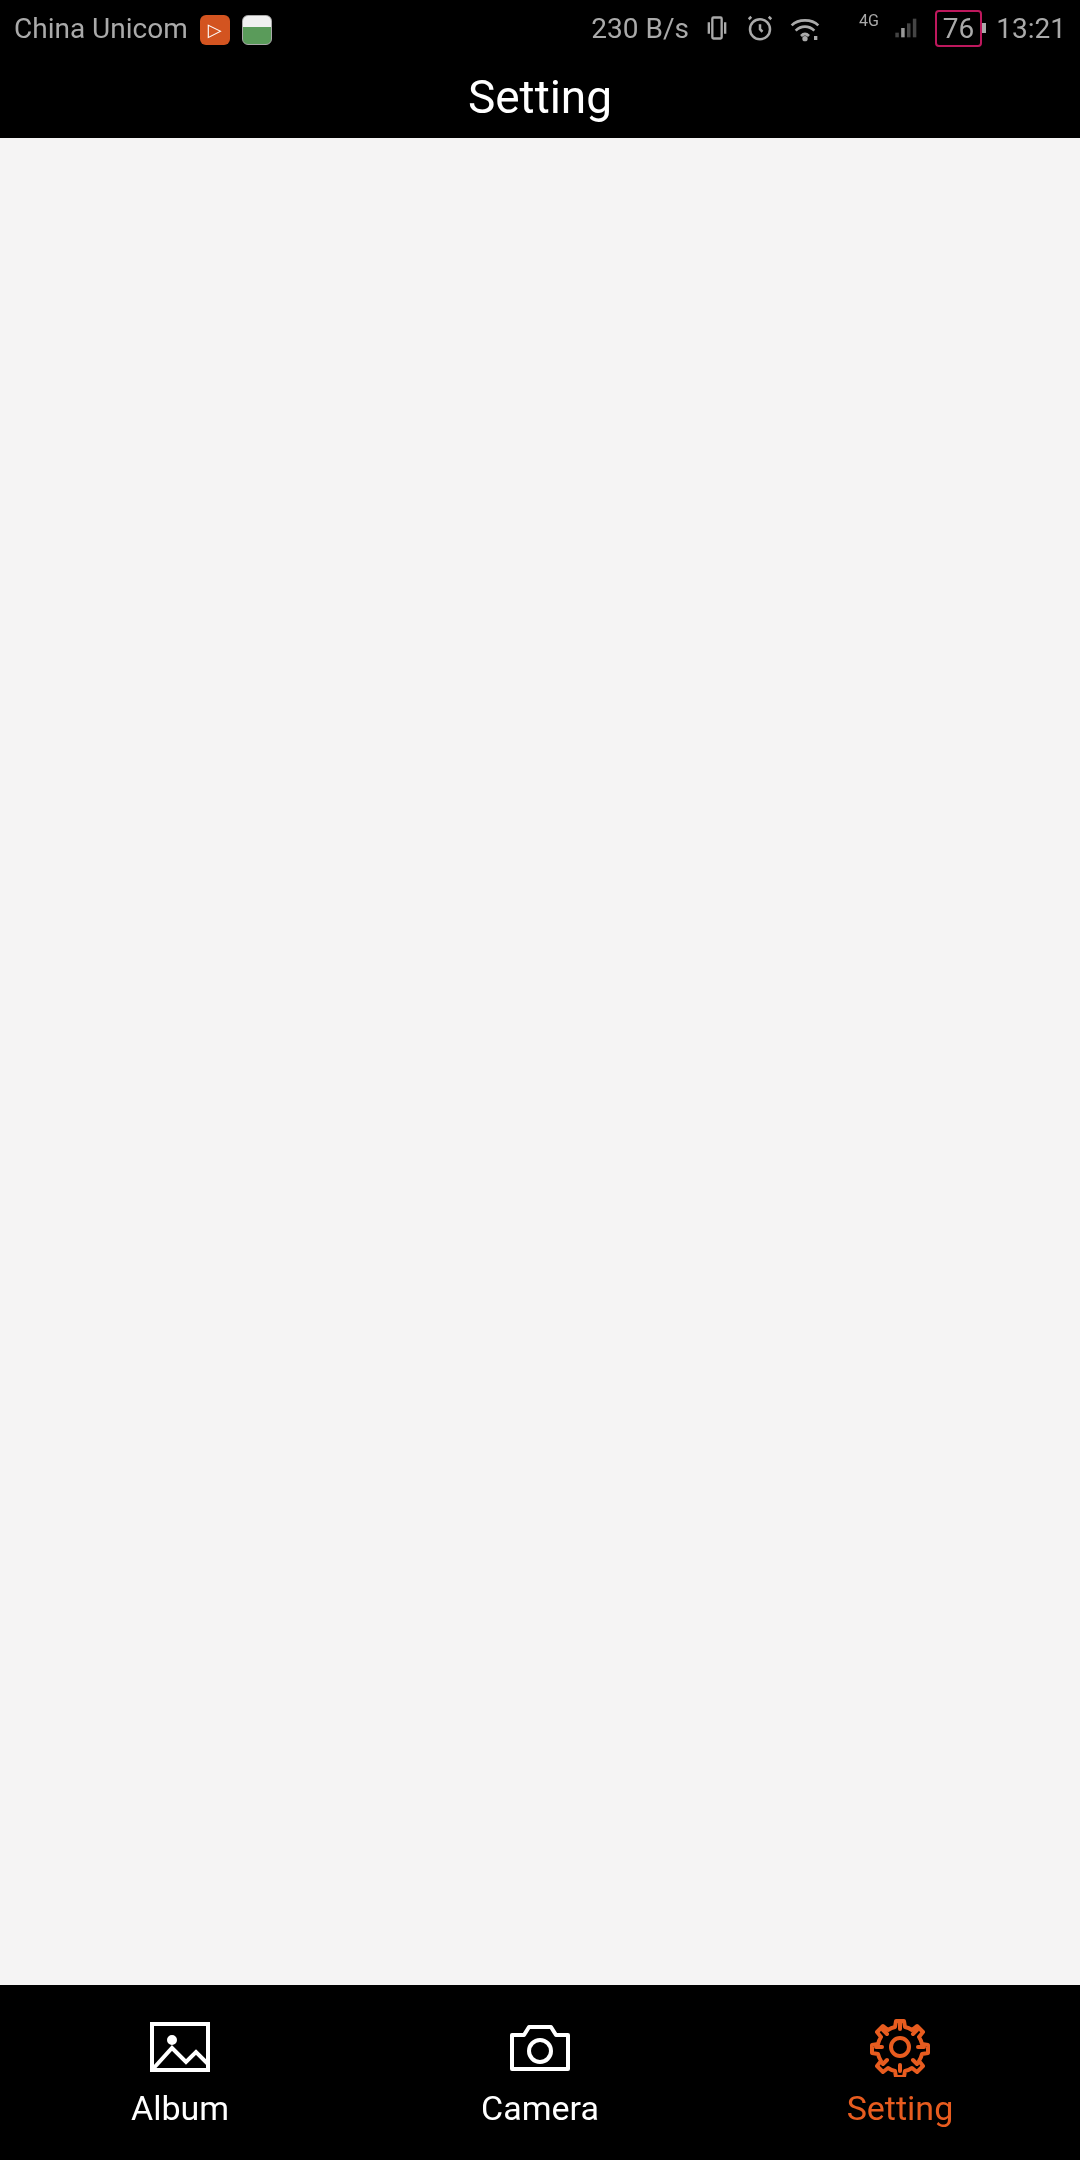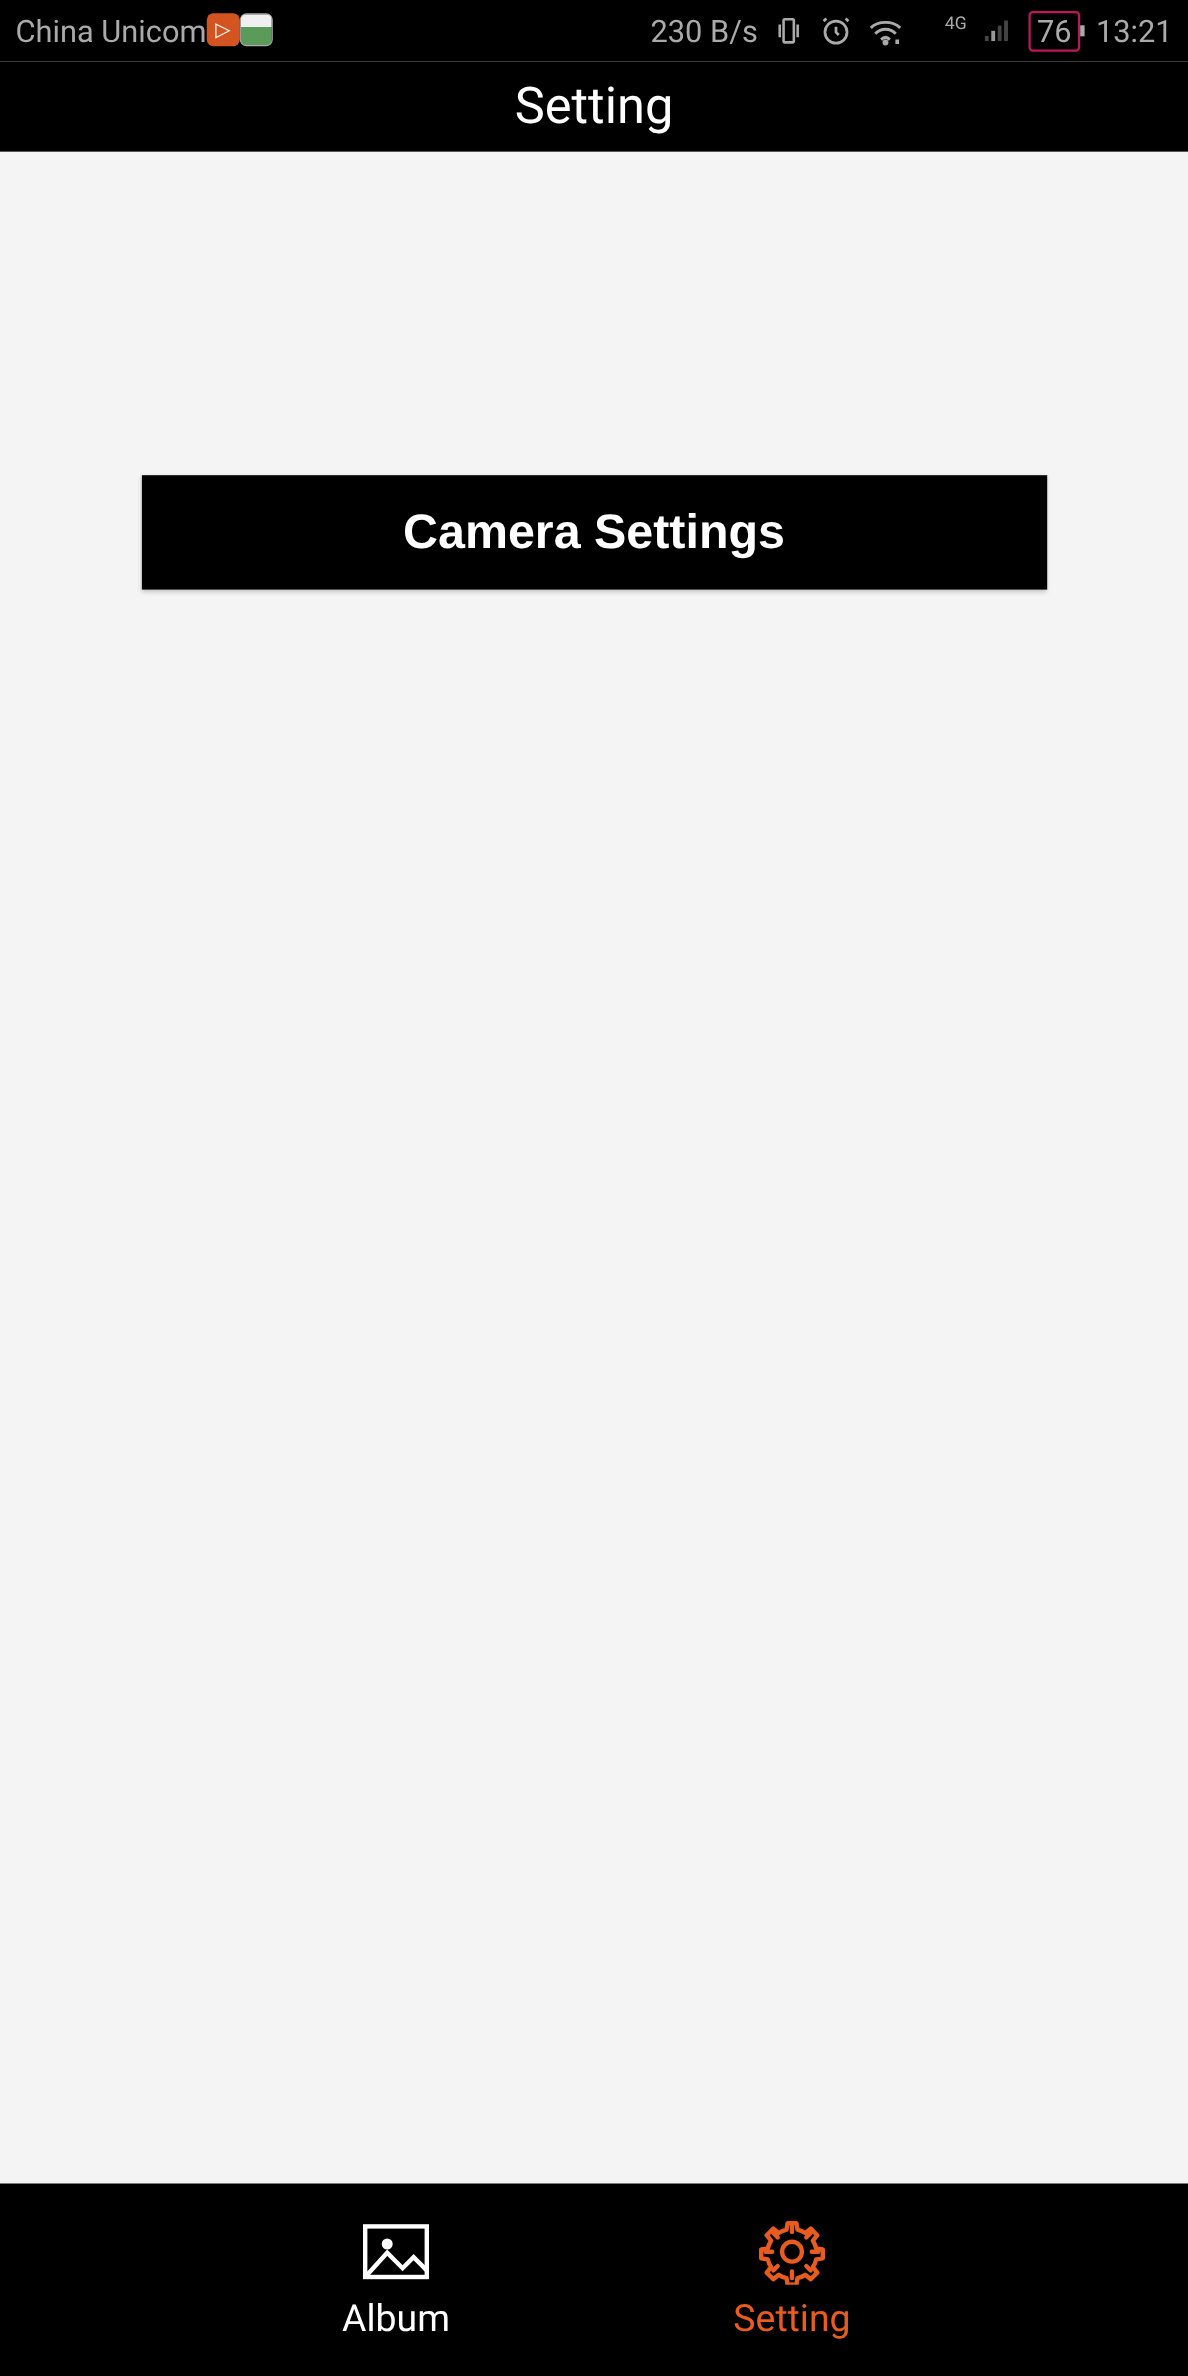--- a/index.html
+++ b/index.html
@@ -20,22 +20,22 @@
       height: 56px;
       background: #000;
       display: flex;
       align-items: center;
       padding: 0 14px;
       color: #aaa;
       font-size: 28px;
     }
     .status-left {
       display: flex;
-      align-items: flex-start;
-      gap: 0;
+      align-items: flex-end;
+      gap: 12px;
     }
     .app-icon {
       width: 30px;
       height: 30px;
       border-radius: 6px;
     }
     .app-icon-orange {
       background: #d35420;
       display: flex;
       align-items: center;
@@ -193,36 +193,42 @@
     </span>
     <span>13:21</span>
   </div>
 </div>
 
 <div class="app-header">
   <span class="app-header-title">Setting</span>
 </div>
 
 <div class="main-content">
-  <button class="menu-button">
-    <span>Camera Settings</span>
-  </button>
 </div>
 
 <div class="bottom-nav">
   <div class="nav-item">
     <span class="nav-icon-wrap">
       <svg width="64" height="54" viewBox="0 0 64 54" fill="none" stroke="#fff" stroke-width="4">
         <rect x="4" y="4" width="56" height="46"></rect>
         <circle cx="24" cy="20" r="3" fill="#fff"></circle>
         <path d="M4 50 L24 28 L38 42 L48 32 L60 44"></path>
       </svg>
     </span>
     <span class="nav-label">Album</span>
   </div>
+  <div class="nav-item">
+    <span class="nav-icon-wrap">
+      <svg width="68" height="56" viewBox="0 0 68 56" fill="none" stroke="#fff" stroke-width="4">
+        <path d="M6 16 h12 l5 -8 h22 l5 8 h12 v34 h-56 z" stroke-linejoin="round"></path>
+        <circle cx="34" cy="32" r="11"></circle>
+      </svg>
+    </span>
+    <span class="nav-label">Camera</span>
+  </div>
   <div class="nav-item active">
     <span class="nav-icon-wrap">
       <svg width="60" height="60" viewBox="0 0 60 60" fill="none" stroke="#e85c1f" stroke-width="4">
         <circle cx="30" cy="30" r="9"></circle>
         <path d="M30 6 v6 M30 48 v6 M6 30 h6 M48 30 h6 M13 13 l4 4 M43 43 l4 4 M47 13 l-4 4 M17 43 l-4 4" stroke-linecap="round"></path>
         <path d="M30 4 a26 26 0 0 1 26 26 a26 26 0 0 1 -26 26 a26 26 0 0 1 -26 -26 a26 26 0 0 1 26 -26" stroke="none"></path>
         <path d="M26 4 h8 l1 6 a22 22 0 0 1 7 3 l5 -4 6 6 -4 5 a22 22 0 0 1 3 7 l6 1 v8 l-6 1 a22 22 0 0 1 -3 7 l4 5 -6 6 -5 -4 a22 22 0 0 1 -7 3 l-1 6 h-8 l-1 -6 a22 22 0 0 1 -7 -3 l-5 4 -6 -6 4 -5 a22 22 0 0 1 -3 -7 l-6 -1 v-8 l6 -1 a22 22 0 0 1 3 -7 l-4 -5 6 -6 5 4 a22 22 0 0 1 7 -3 z" stroke-linejoin="round"></path>
       </svg>
     </span>
     <span class="nav-label">Setting</span>

